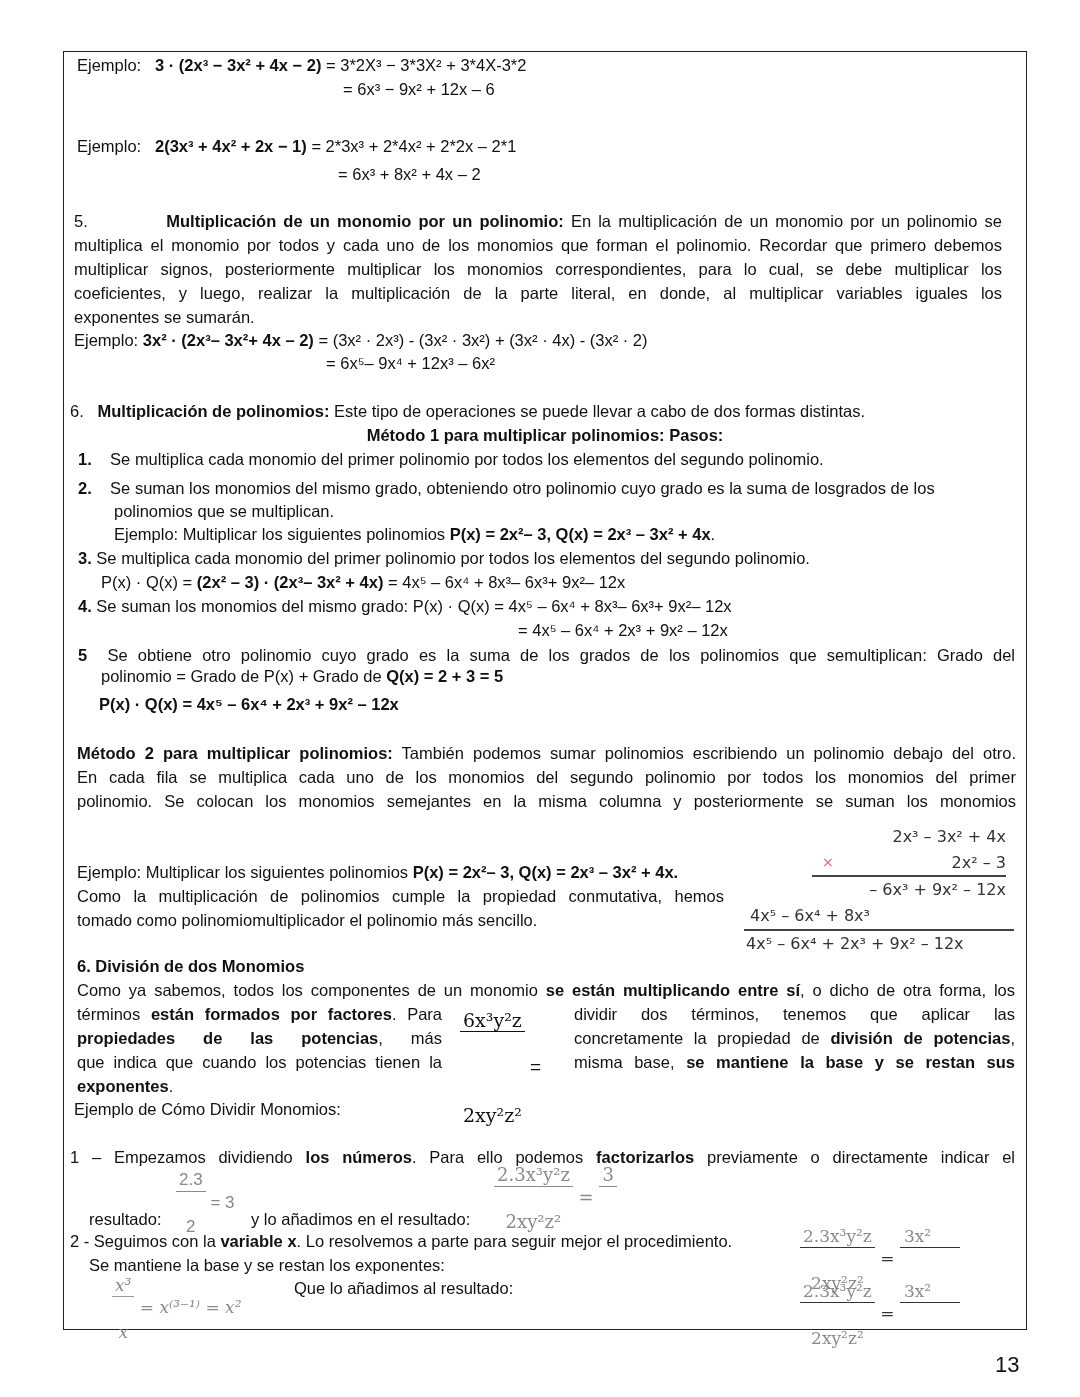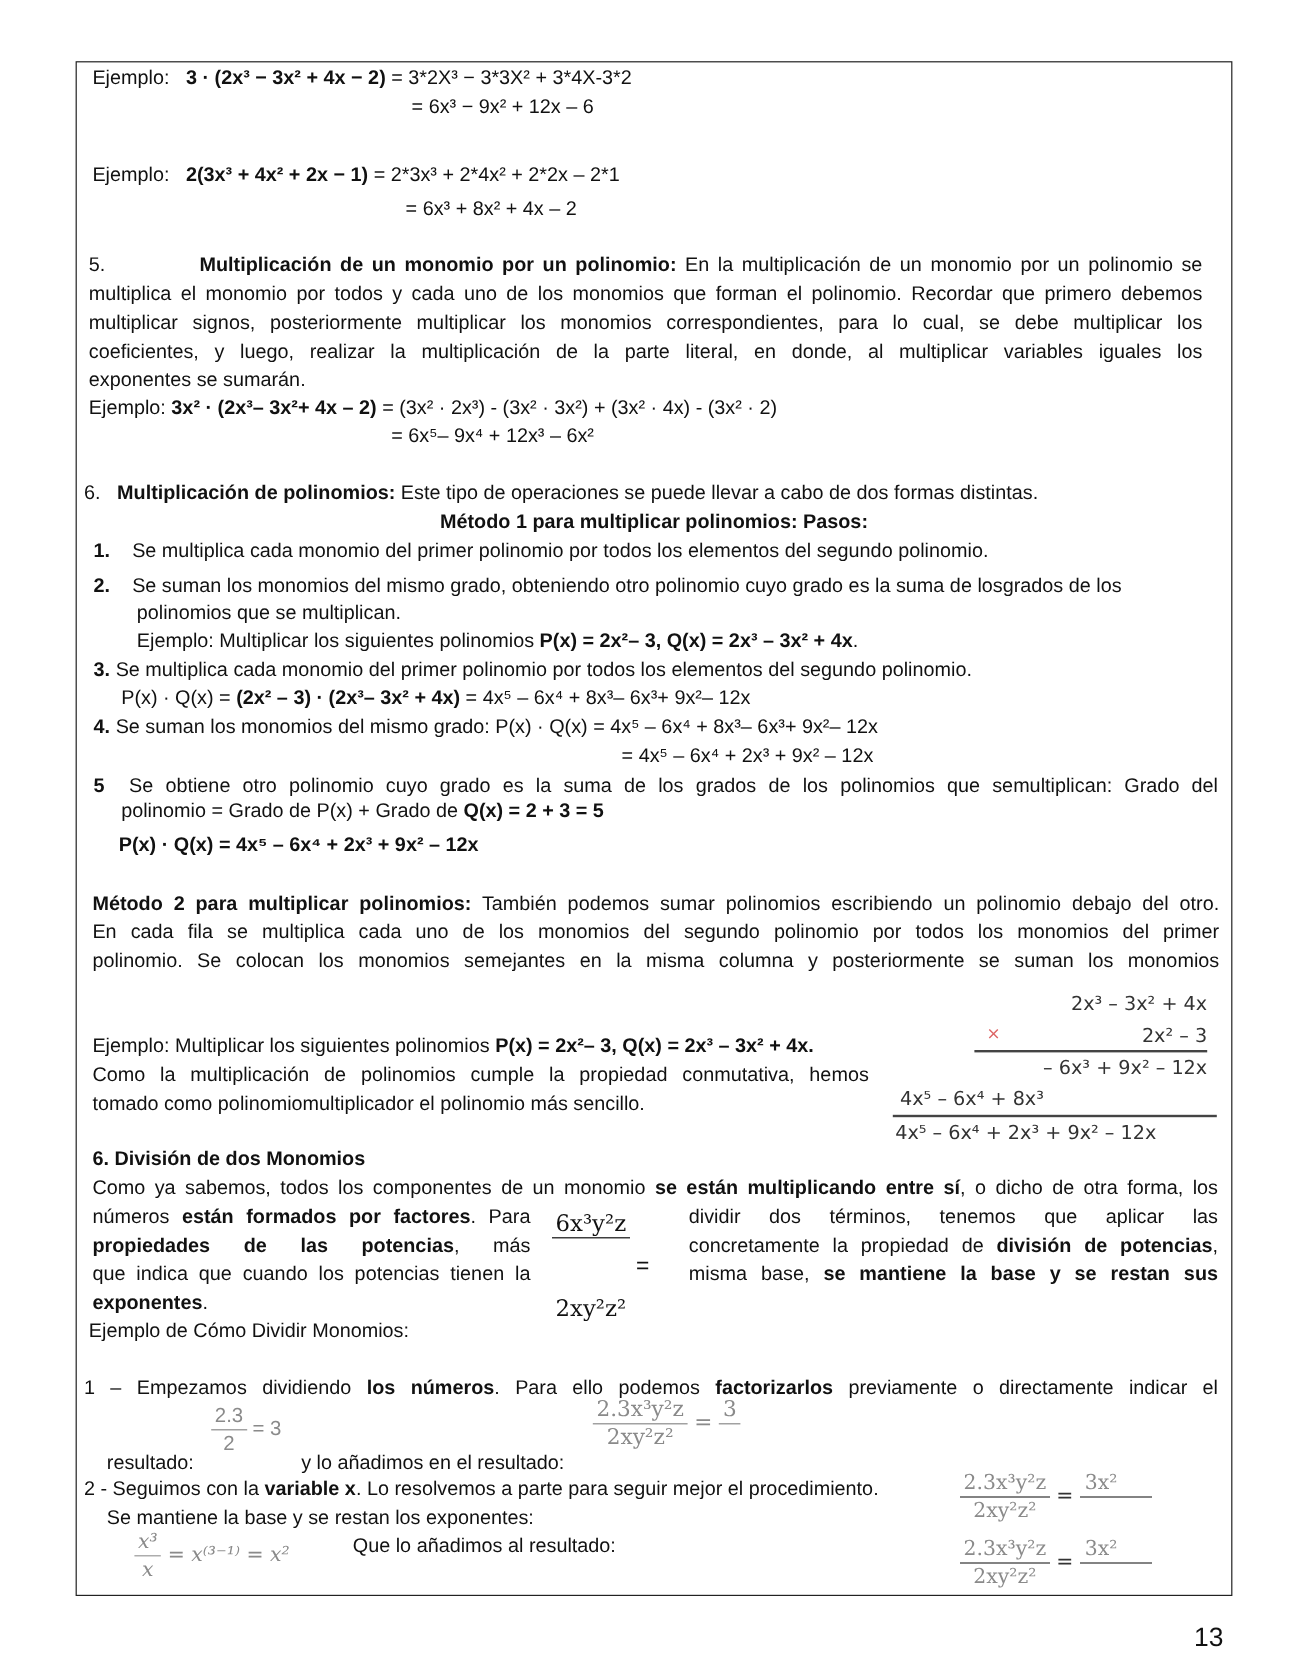--- a/index.html
+++ b/index.html
@@ -8,21 +8,21 @@
   .frame { position: absolute; left: 63px; top: 51px; width: 964px; height: 1279px; border: 1.5px solid #222; }
   .abs { position: absolute; white-space: nowrap; line-height: 22px; }
   .just { position: absolute; text-align: justify; text-align-last: auto; line-height: 24px; }
   .just .l { display: block; text-align: justify; text-align-last: justify; }
   .just .l.last { text-align-last: left; }
   b { font-weight: bold; }
   .gray { color: #8a8a8a; }
   .serif { font-family: "DejaVu Serif", serif; font-style: italic; gap: 48px; }
   .frac { display: inline-flex; flex-direction: column; align-items: center; vertical-align: middle; }
   .frac .num { padding: 0 3px 1px; border-bottom: 1.4px solid currentColor; line-height: 20px; }
-  .frac .den { padding: 1px 3px 0; line-height: 20px; }
+  .frac .den { padding: 1px 3px 0; line-height: 20px; margin-top: 24px; }
   .stack { position: absolute; font-family: "DejaVu Sans", sans-serif; font-size: 16px; color: #333; }
   .stack .row { position: absolute; white-space: nowrap; text-align: right; }
   .stack .rule { position: absolute; height: 1.5px; background: #444; }
   .pagenum { position: absolute; left: 995px; top: 1352px; font-size: 22px; }
 </style>
 </head>
 <body>
 
 <div class="frame"></div>
 
@@ -128,21 +128,21 @@
 </div>
 
 <div class="abs" style="left:77px; top:955px;">
   <b>6.  División de dos Monomios</b>
 </div>
 <div class="just" style="left:77px; top:978px; width:938px;">
   <span class="l"><span>Como ya sabemos, todos los componentes de un monomio </span><b>se están multiplicando entre sí</b><span>, o dicho de otra forma, los</span></span>
 </div>
 
 <div class="just" style="left:77px; top:1002px; width:365px;">
-  <span class="l"><span>números </span><b>están formados por factores</b><span>. Para</span></span>
+  <span class="l"><span>términos </span><b>están formados por factores</b><span>. Para</span></span>
   <span class="l"><b>propiedades  de  las  potencias</b><span>,  más</span></span>
   <span class="l">que indica que cuando los potencias tienen la</span>
   <span class="l last"><b>exponentes</b><span>.</span></span>
 </div>
 
 <div class="abs" style="left:460px; top:1010px; font-size:19px;">
   <span class="frac serif" style="font-style:normal; font-family:'DejaVu Serif', serif;">
     <span class="num">6x³y²z</span>
     <span class="den">2xy²z²</span>
   </span>

